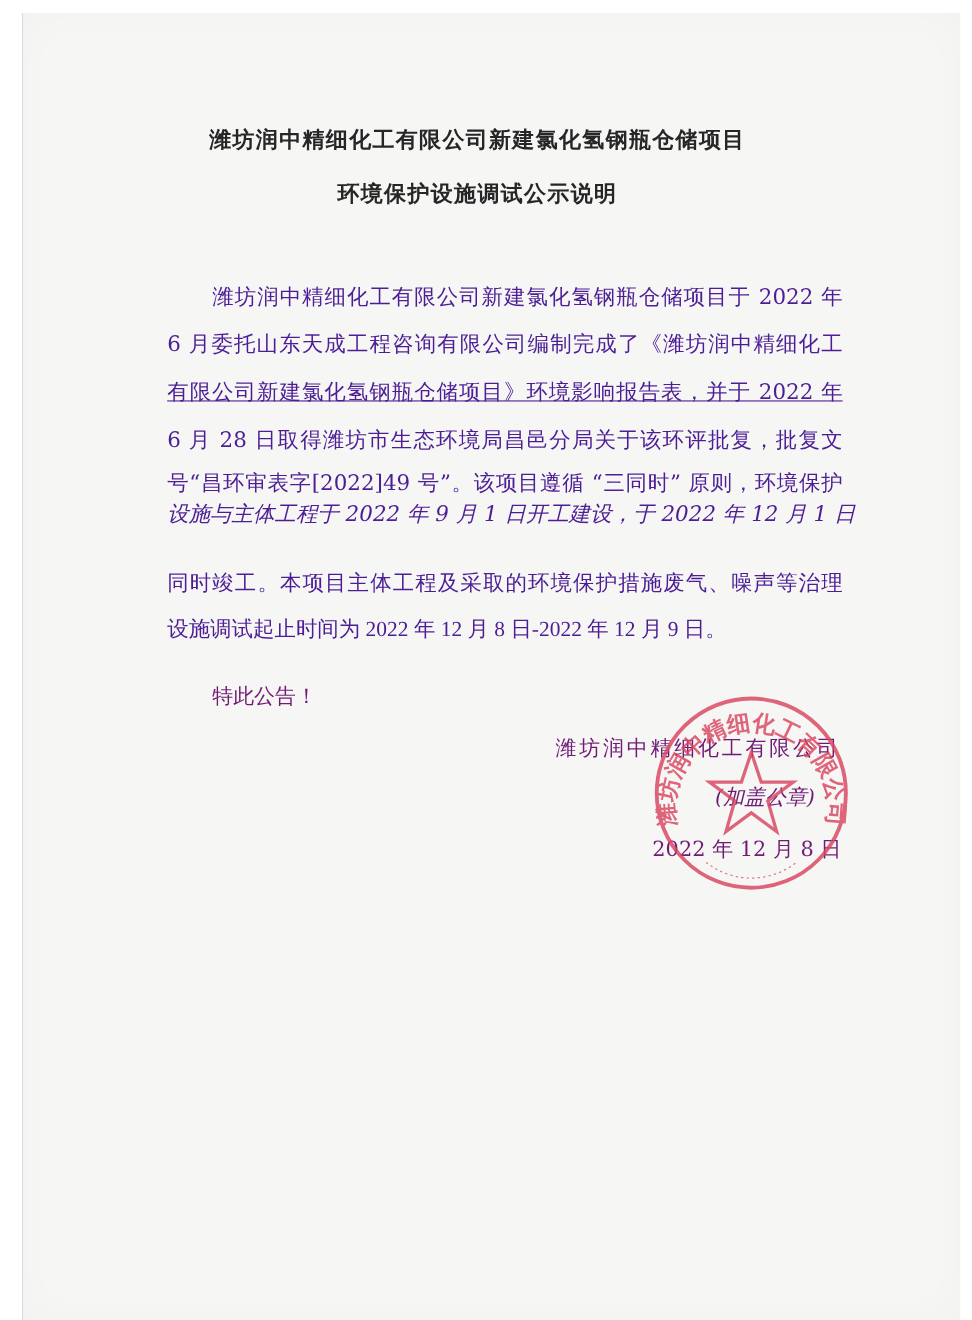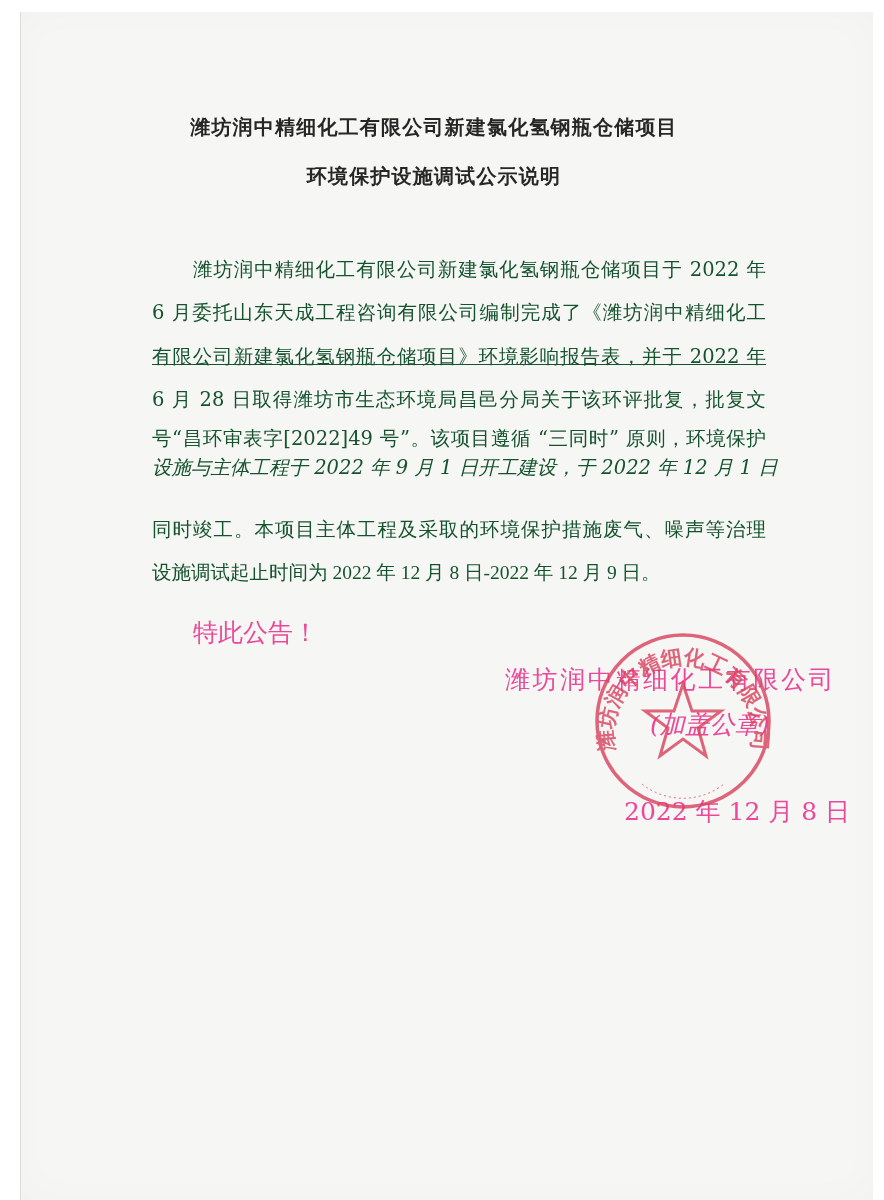--- a/index.html
+++ b/index.html
@@ -39,39 +39,39 @@
     }
     .title.t1 { top: 114px; left: -8px; }
     .title.t2 { top: 163px; left: -8px; }
 
     .body-line {
       position: absolute;
       left: 152px;
       width: 614px;
       font-size: 19.5px;
       line-height: 26px;
-      color: #14532d;
+      color: #4c1d95;
       white-space: nowrap;
       text-align: justify;
       text-align-last: justify;
     }
     .body-line.indent { left: 193px; width: 573px; }
     .body-line.last { text-align-last: left; font-family: Liberation Serif, serif; }
 
     .closing {
       position: absolute;
-      font-size: 25px;
+      font-size: 19px;
       line-height: 26px;
-      color: #ec4899;
+      color: #701a75;
       white-space: nowrap;
     }
     .notice-end { left: 193px; top: 620px; }
     .company { left: 505px; top: 667px; letter-spacing: 2.6px; }
     .seal-note { left: 650px; top: 712px; font-style: italic; }
-    .date { left: 624px; top: 759px; margin-top: 40px; }
+    .date { left: 593px; top: 759px; }
 
     .stamp {
       position: absolute;
       left: 594px;
       top: 632px;
       width: 178px;
       height: 178px;
       opacity: 0.82;
       pointer-events: none;
     }

